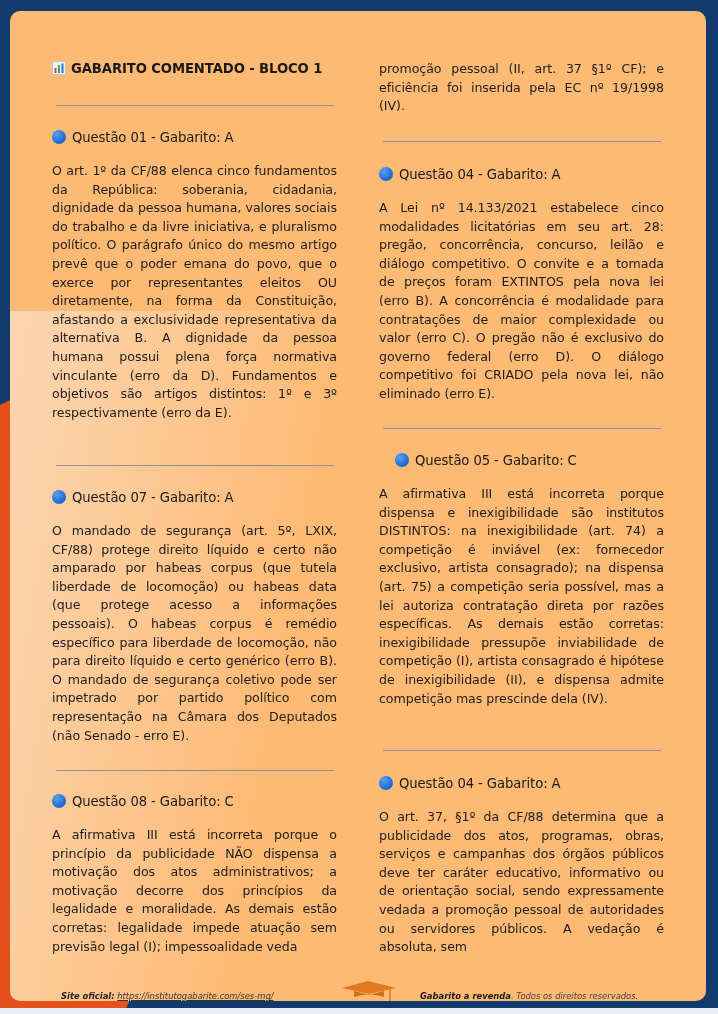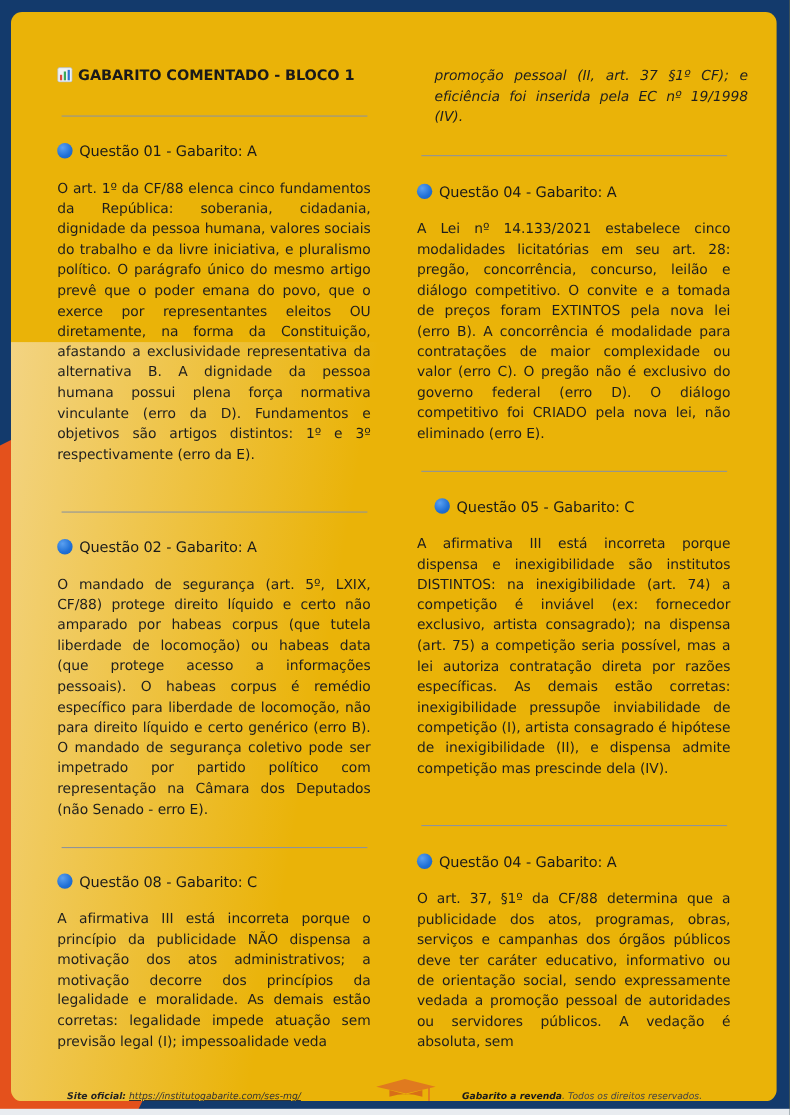--- a/index.html
+++ b/index.html
@@ -30,21 +30,21 @@
       width: 718px;
       height: 6px;
       background: #e9ecf0;
     }
     .card {
       position: absolute;
       left: 10px;
       top: 11px;
       width: 696px;
       height: 990px;
-      background: #eab308;
+      background: #fdba74;
       border-radius: 10px;
       overflow: hidden;
     }
     .card::before {
       content: "";
       position: absolute;
       left: 0;
       top: 300px;
       width: 360px;
       height: 690px;
@@ -166,34 +166,34 @@
     <div class="divider" style="left:4px; top:94px; width:278px;"></div>
 
     <div class="q-head" style="left:0; top:119px;">
       <span class="dot"></span><span>Questão 01 - Gabarito: A</span>
     </div>
     <div class="para" style="left:0; top:151px;">O art. 1º da CF/88 elenca cinco fundamentos da República: soberania, cidadania, dignidade da pessoa humana, valores sociais do trabalho e da livre iniciativa, e pluralismo político. O parágrafo único do mesmo artigo prevê que o poder emana do povo, que o exerce por representantes eleitos OU diretamente, na forma da Constituição, afastando a exclusividade representativa da alternativa B. A dignidade da pessoa humana possui plena força normativa vinculante (erro da D). Fundamentos e objetivos são artigos distintos: 1º e 3º respectivamente (erro da E).</div>
 
     <div class="divider" style="left:4px; top:454px; width:278px;"></div>
 
     <div class="q-head" style="left:0; top:479px;">
-      <span class="dot"></span><span>Questão 02 - Gabarito: A</span>
+      <span class="dot"></span><span>Questão 07 - Gabarito: A</span>
     </div>
     <div class="para" style="left:0; top:511px;">O mandado de segurança (art. 5º, LXIX, CF/88) protege direito líquido e certo não amparado por habeas corpus (que tutela liberdade de locomoção) ou habeas data (que protege acesso a informações pessoais). O habeas corpus é remédio específico para liberdade de locomoção, não para direito líquido e certo genérico (erro B). O mandado de segurança coletivo pode ser impetrado por partido político com representação na Câmara dos Deputados (não Senado - erro E).</div>
 
     <div class="divider" style="left:4px; top:759px; width:278px;"></div>
 
     <div class="q-head" style="left:0; top:783px;">
       <span class="dot"></span><span>Questão 08 - Gabarito: C</span>
     </div>
     <div class="para" style="left:0; top:815px;">A afirmativa III está incorreta porque o princípio da publicidade NÃO dispensa a motivação dos atos administrativos; a motivação decorre dos princípios da legalidade e moralidade. As demais estão corretas: legalidade impede atuação sem previsão legal (I); impessoalidade veda</div>
   </div>
 
   <div class="col col-right">
-    <div class="para" style="left:16px; top:49px;font-style:italic;">promoção pessoal (II, art. 37 §1º CF); e eficiência foi inserida pela EC nº 19/1998 (IV).</div>
+    <div class="para" style="left:0; top:49px;">promoção pessoal (II, art. 37 §1º CF); e eficiência foi inserida pela EC nº 19/1998 (IV).</div>
 
     <div class="divider" style="left:4px; top:130px; width:278px;"></div>
 
     <div class="q-head" style="left:0; top:156px;">
       <span class="dot"></span><span>Questão 04 - Gabarito: A</span>
     </div>
     <div class="para" style="left:0; top:188px;">A Lei nº 14.133/2021 estabelece cinco modalidades licitatórias em seu art. 28: pregão, concorrência, concurso, leilão e diálogo competitivo. O convite e a tomada de preços foram EXTINTOS pela nova lei (erro B). A concorrência é modalidade para contratações de maior complexidade ou valor (erro C). O pregão não é exclusivo do governo federal (erro D). O diálogo competitivo foi CRIADO pela nova lei, não eliminado (erro E).</div>
 
     <div class="divider" style="left:4px; top:417px; width:278px;"></div>
 

